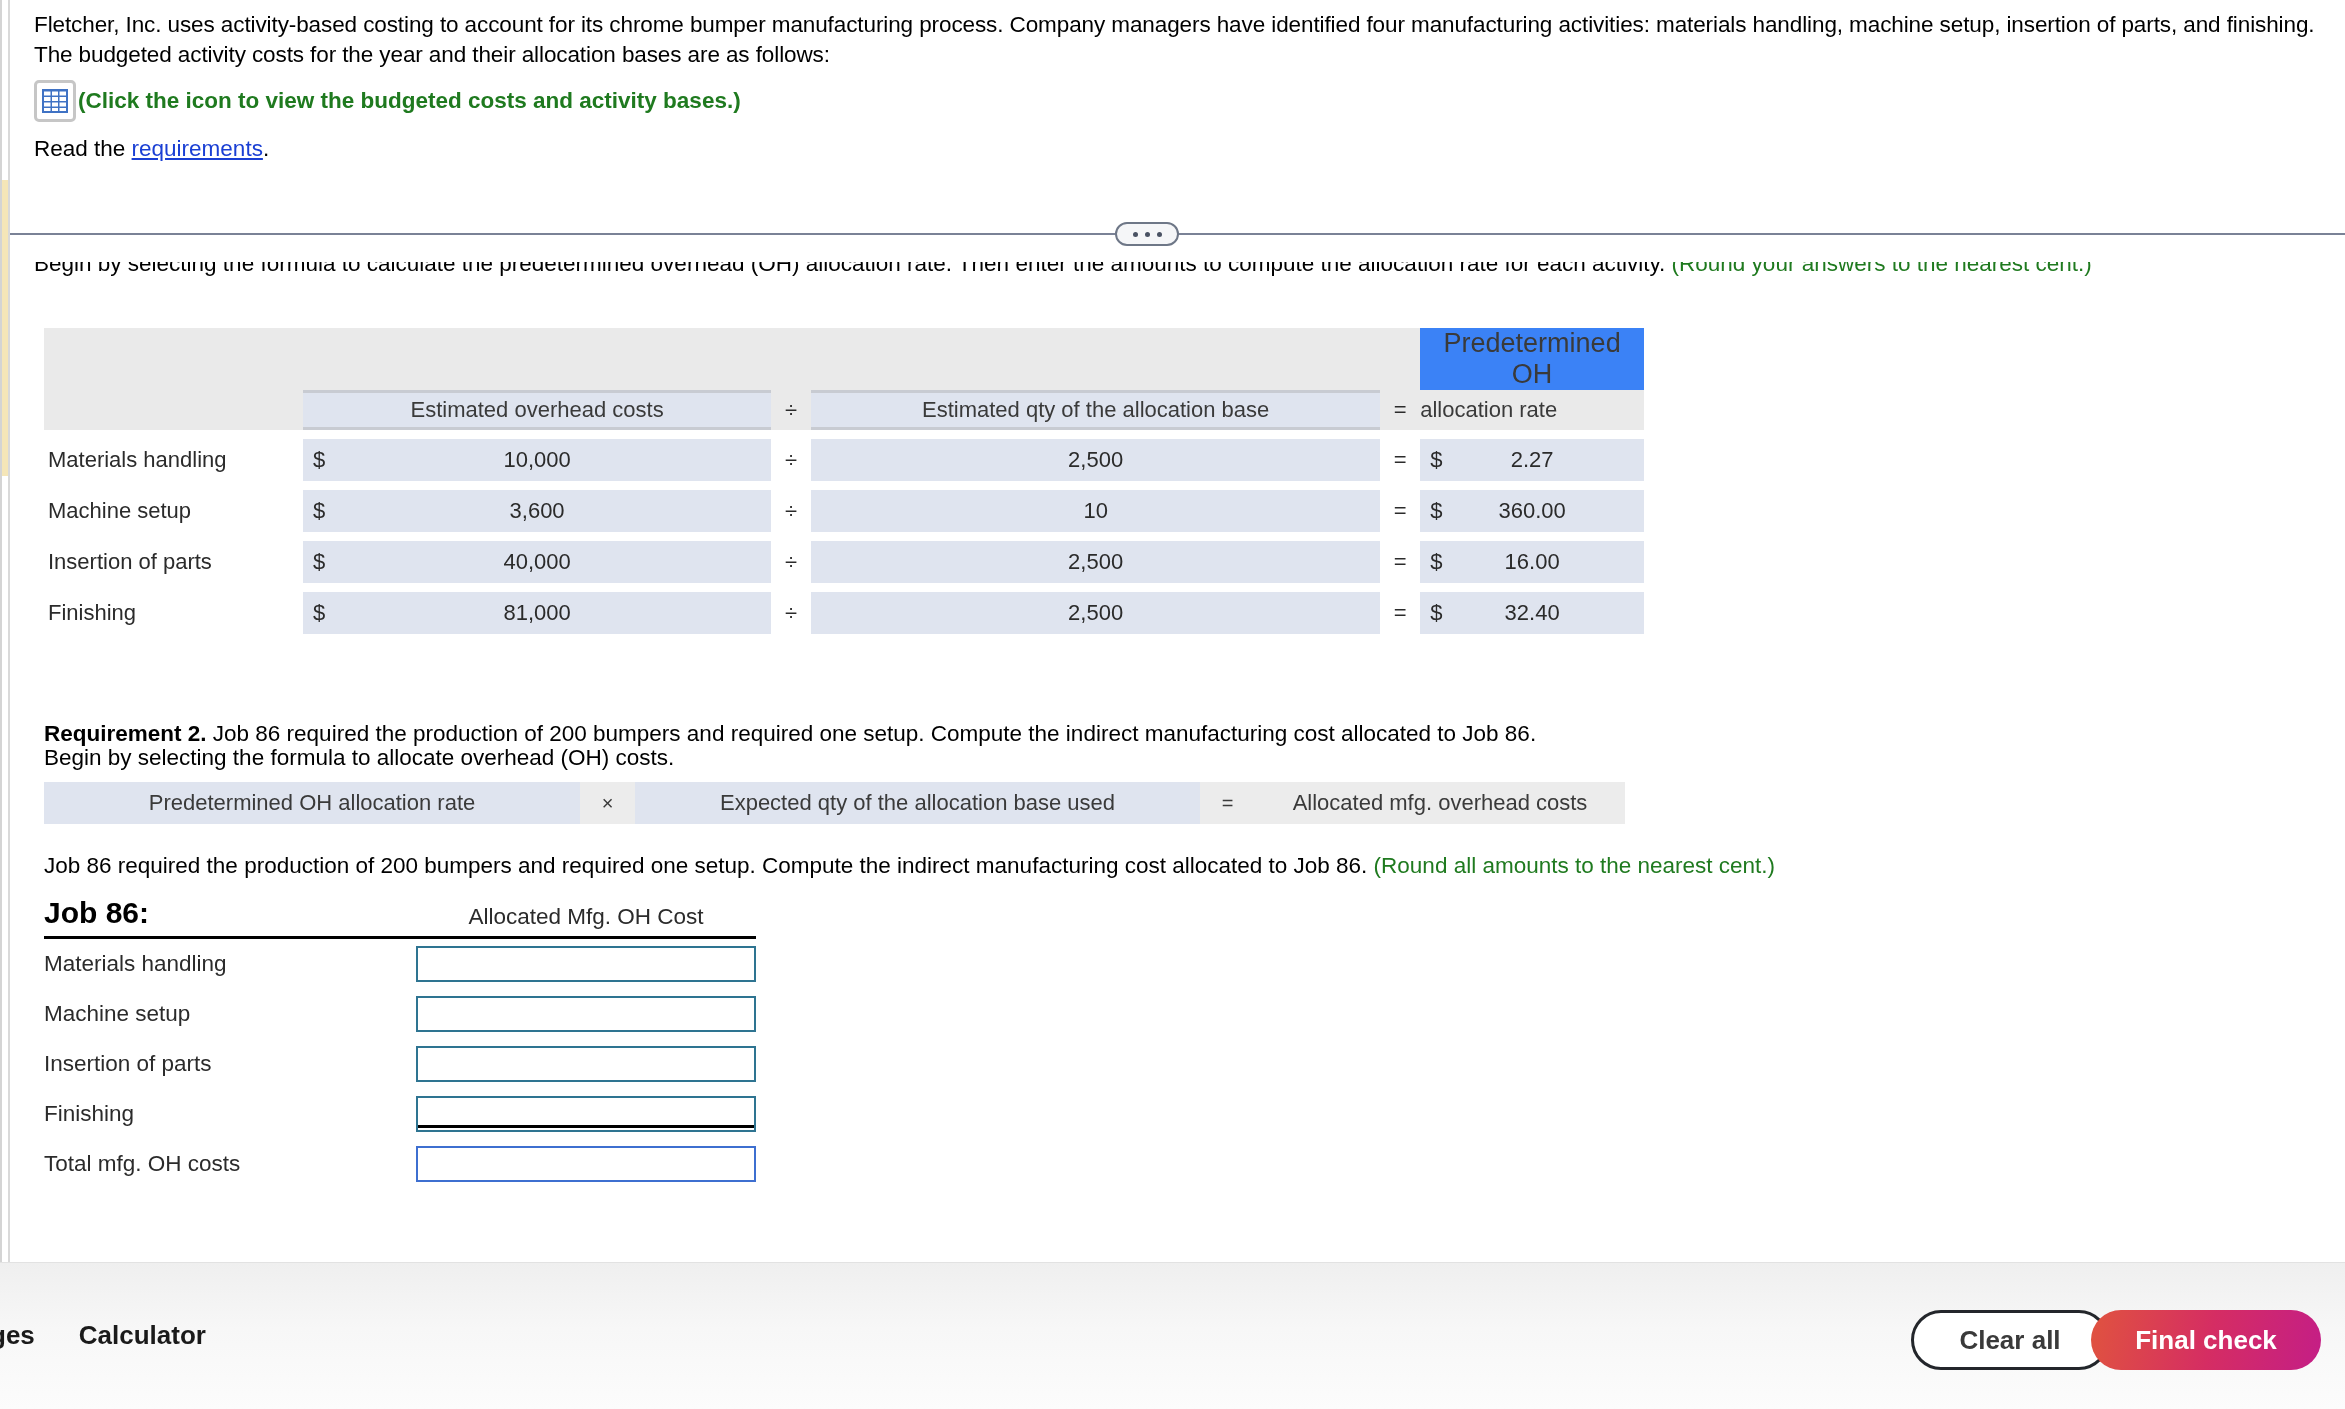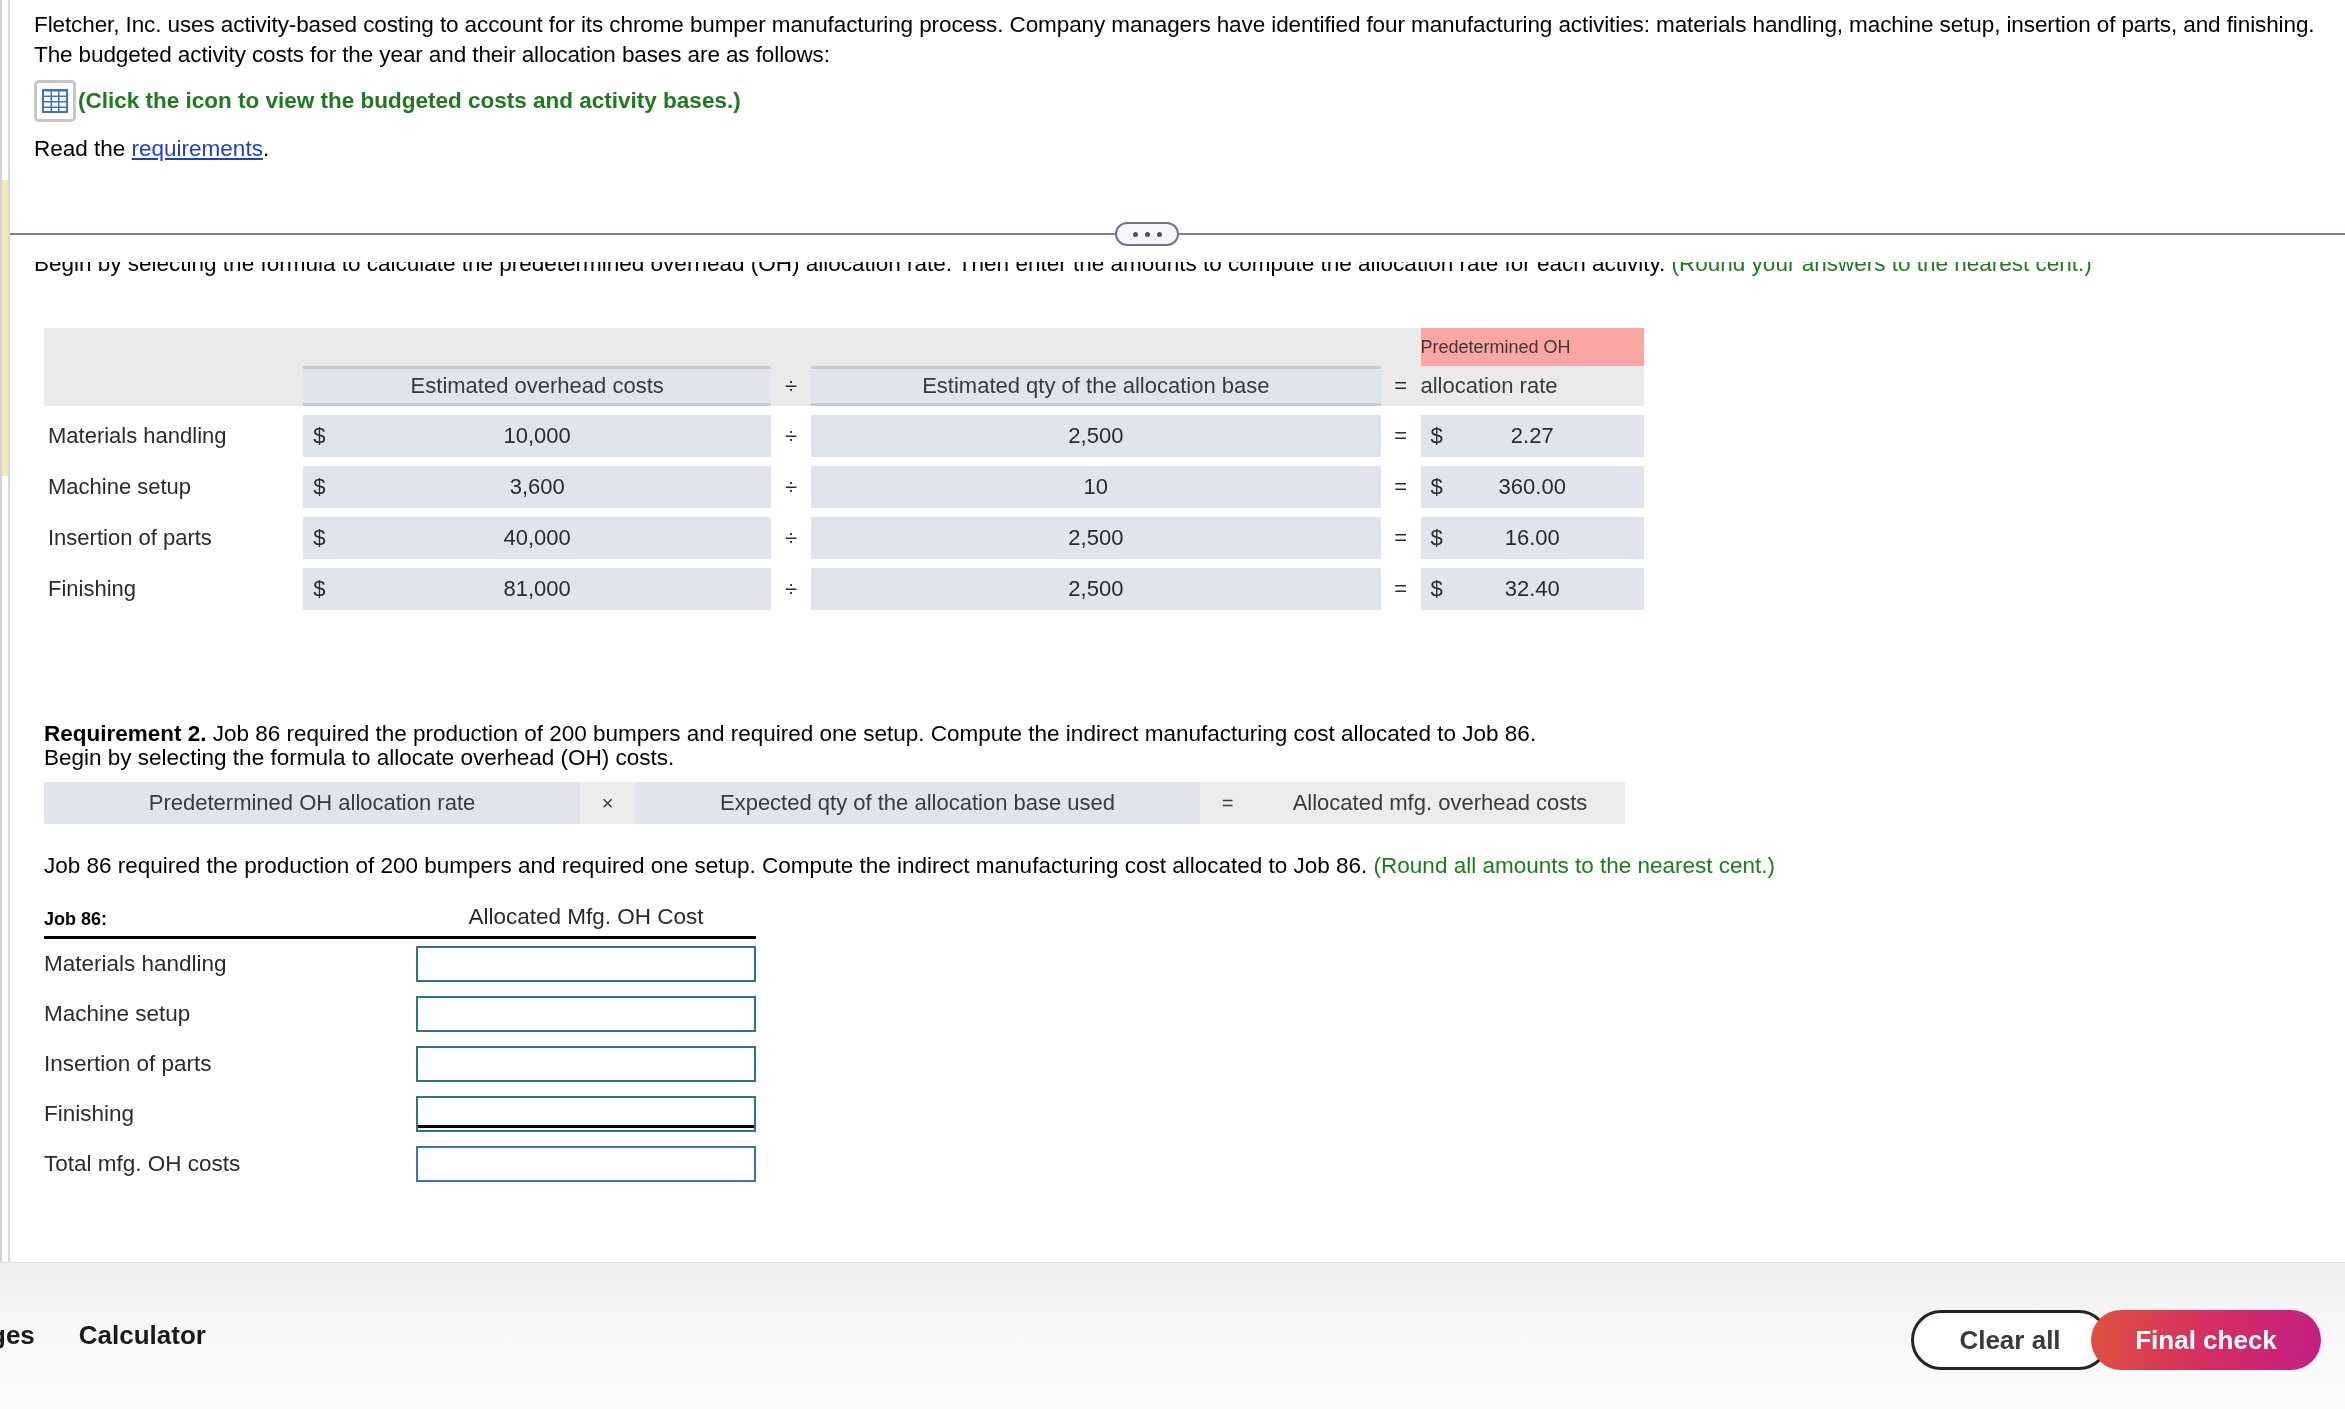--- a/index.html
+++ b/index.html
@@ -203,23 +203,24 @@
   .val-cell .num {
     display: block;
     text-align: center;
   }
   .rowgap { height: 9px; }
   .c-cost { width: 470px; margin-top: 33px; }
   .c-qty  { width: 572px; }
   .c-rate { width: 224px; }
   .twohdr-top {
     height: 38px;
-    font-size: 18px;
+    font-size: 27px;
     color: #3a3a3a;
-    background: #fca5a5;
+    text-align: center;
+    background: #3b82f6;
   }
 
   
   .req2 {
     position: absolute;
     left: 34px; top: 437px;
     font-size: 22.5px;
     color: #000000;
     margin-top: 36px;
   }
@@ -274,21 +275,21 @@
     left: 34px; top: 648px;
     width: 730px;
   }
   .jt-head {
     display: flex;
     align-items: flex-end;
     height: 34px;
   }
   .jt-head-left {
     width: 372px;
-    font-size: 18px;
+    font-size: 30px;
     font-weight: bold;
     color: #000000;
   }
   .jt-head-right {
     width: 340px;
     font-size: 22.5px;
     color: #2b2b2b;
     text-align: center;
   }
   .jt-rule {

